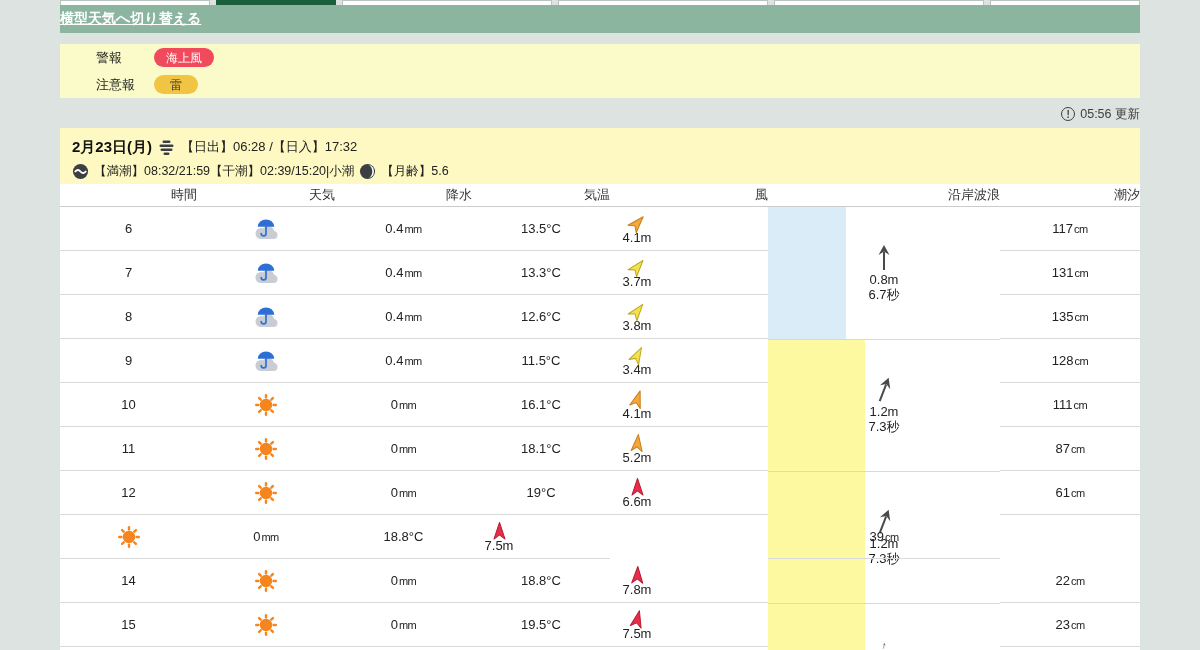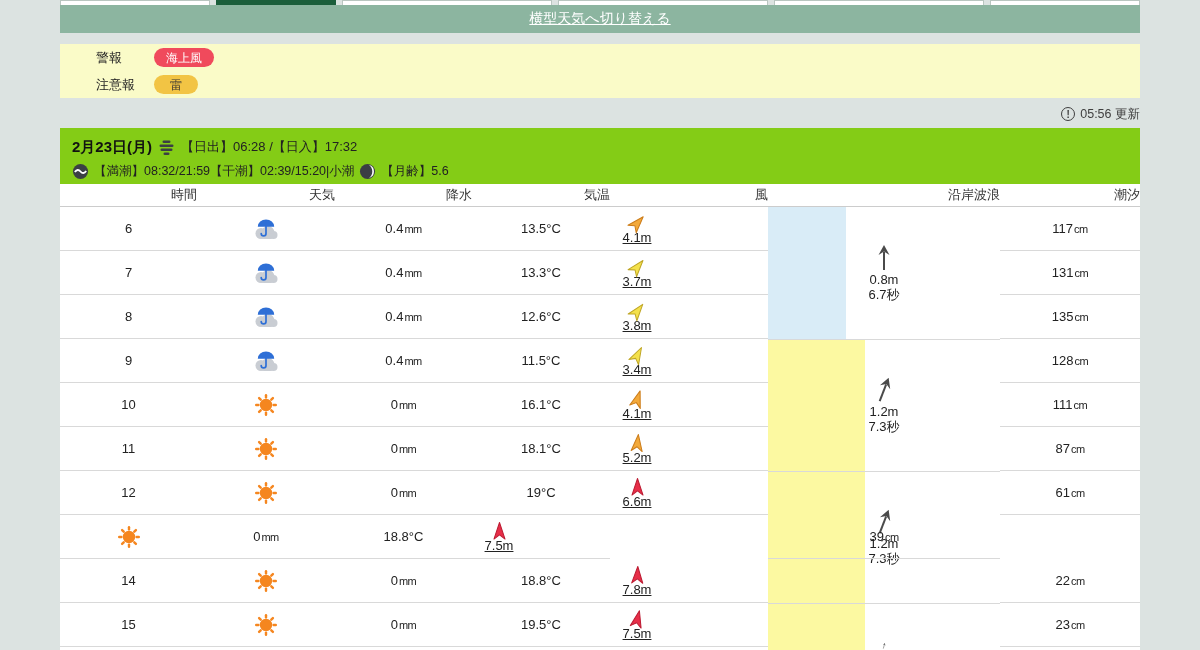--- a/index.html
+++ b/index.html
@@ -5,54 +5,54 @@
   html,body{margin:0;padding:0;}
   body{width:1200px;height:650px;font-family:"Liberation Sans","DejaVu Sans",sans-serif;}
   .page{position:relative;width:1200px;height:650px;background:#dce3e1;overflow:hidden;}
 
   
   .top-tabs{position:absolute;left:60px;top:0;width:1080px;height:5px;display:flex;gap:6px;overflow:visible;}
   .top-tab{background:#ffffff;border:1px solid #b9c6c0;border-bottom:none;box-sizing:border-box;height:10px;}
   .top-tab.active{background:#1b5e3b;border-color:#1b5e3b;}
 
   
-  .banner{position:absolute;left:60px;top:5px;width:1080px;height:28px;background:#8cb5a0;display:flex;align-items:center;justify-content:center;}
+  .banner{position:absolute;left:60px;top:5px;width:1080px;height:28px;background:#8cb5a0;display:flex;align-items:center;font-weight:bold;}
   .banner a{color:#ffffff;font-size:14px;text-decoration:underline;cursor:pointer;}
 
   
   .alert-box{position:absolute;left:60px;top:44px;width:1080px;height:54px;background:#fafbc8;box-sizing:border-box;padding-left:36px;display:flex;flex-direction:column;justify-content:center;gap:8px;}
   .alert-row{display:flex;align-items:center;}
   .alert-label{font-size:13px;color:#222;width:58px;}
   .badge{font-size:12px;border-radius:11px;padding:2.5px 12px;line-height:14px;}
   .badge-red{background:#f04a5c;color:#ffffff;}
   .badge-yellow{background:#f2c444;color:#333;padding:2.5px 16px;}
 
   
   .update-line{position:absolute;top:104px;left:60px;width:1080px;height:20px;display:flex;justify-content:flex-end;align-items:center;gap:5px;font-size:12.5px;color:#3f3f3f;}
   .info-icon{width:14px;height:14px;border:1.5px solid #3f3f3f;border-radius:50%;font-size:10px;font-weight:bold;display:inline-flex;align-items:center;justify-content:center;box-sizing:border-box;color:#3f3f3f;}
 
   
   .card{position:absolute;left:60px;top:128px;width:1080px;height:522px;background:#ffffff;}
-  .date-header{height:56px;background:#84cc16;box-sizing:border-box;padding:6px 4px 0 12px;}
+  .date-header{height:56px;background:#fef9c3;box-sizing:border-box;padding:6px 4px 0 12px;}
   .dh-line1{display:flex;align-items:center;gap:6px;height:26px;}
   .dh-date{font-size:15px;font-weight:bold;color:#111;}
   .dh-text{font-size:13px;color:#222;}
   .dh-line2{display:flex;align-items:center;gap:5px;height:22px;}
   .dh-line2 .dh-text{font-size:12.5px;}
   .dh-icon{flex:0 0 auto;display:block;}
 
   
   .thead{display:grid;grid-template-columns:137px 138px 137px 138px 158px 232px 140px;height:23px;align-items:center;border-bottom:1px solid #cccccc;box-sizing:border-box;}
   .th{text-align:right;font-size:13px;color:#333;}
   .tbody{position:relative;height:443px;overflow:hidden;}
   .row{display:grid;grid-template-columns:137px 138px 137px 138px 158px 232px 140px;height:44px;box-sizing:border-box;position:relative;z-index:1;}
   .cell{display:flex;align-items:center;justify-content:center;border-bottom:1px solid #d9d9d9;box-sizing:border-box;font-size:13px;color:#222;}
   .c-wave{border-bottom:none;}
   .unit{font-size:11px;margin-left:1px;letter-spacing:-0.5px;}
-  .c-wind{justify-content:flex-start;text-decoration:underline;}
+  .c-wind{justify-content:flex-start;}
   .wind-box{width:54px;display:flex;flex-direction:column;align-items:center;}
   .wind-arrow{display:block;transform-origin:50% 50%;}
   .wind-speed{font-size:13px;margin-top:-3px;}
 
   
   .wave-overlay{position:absolute;left:708px;top:0;width:232px;height:443px;z-index:0;}
   .wave-bar{position:absolute;left:0;}
   .wave-line{position:absolute;left:0;width:232px;height:1px;background:#d9d9d9;}
   .wave-group{position:absolute;left:0;width:232px;display:flex;flex-direction:column;align-items:center;justify-content:center;}
   .wave-group.partial{justify-content:flex-start;padding-top:40px;box-sizing:border-box;overflow:hidden;}

